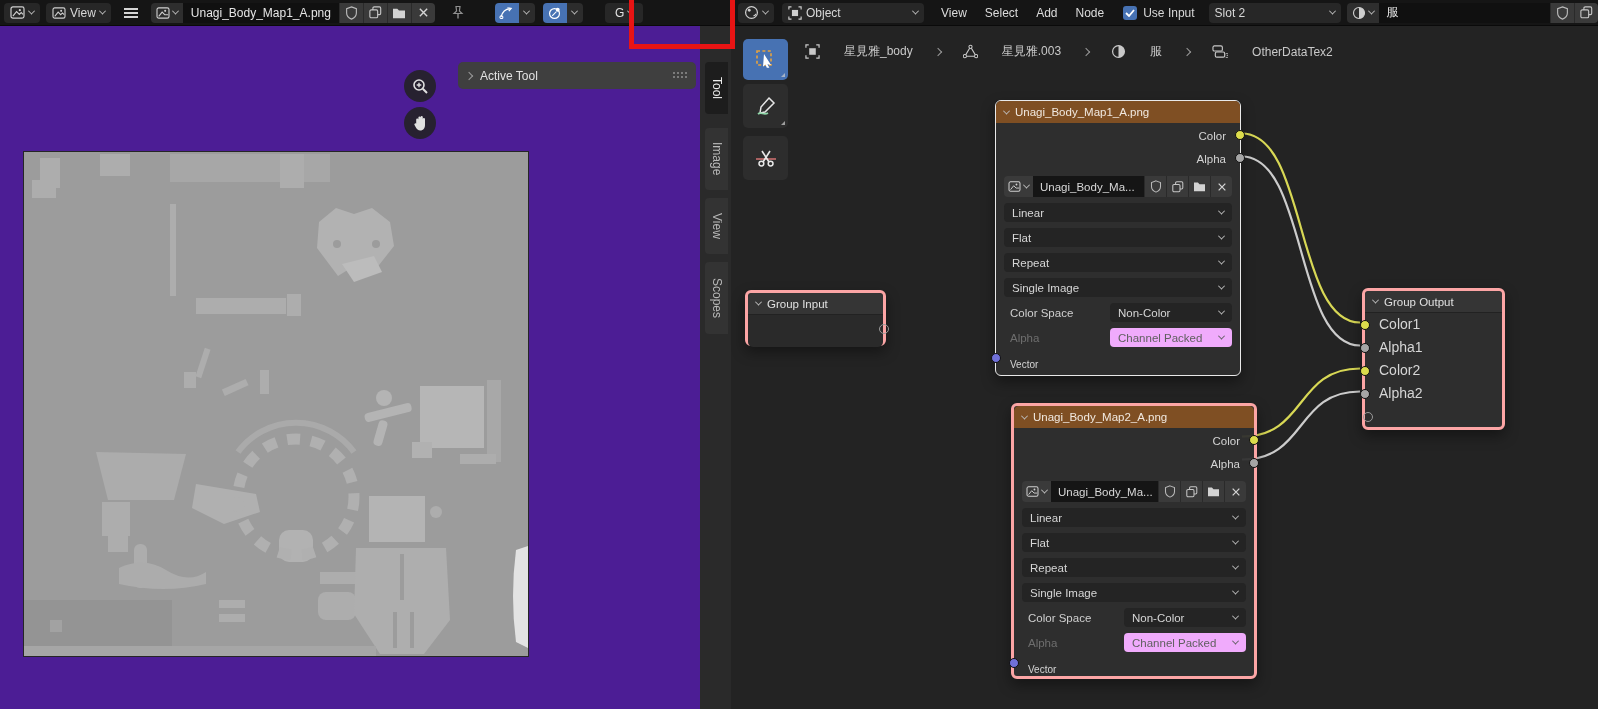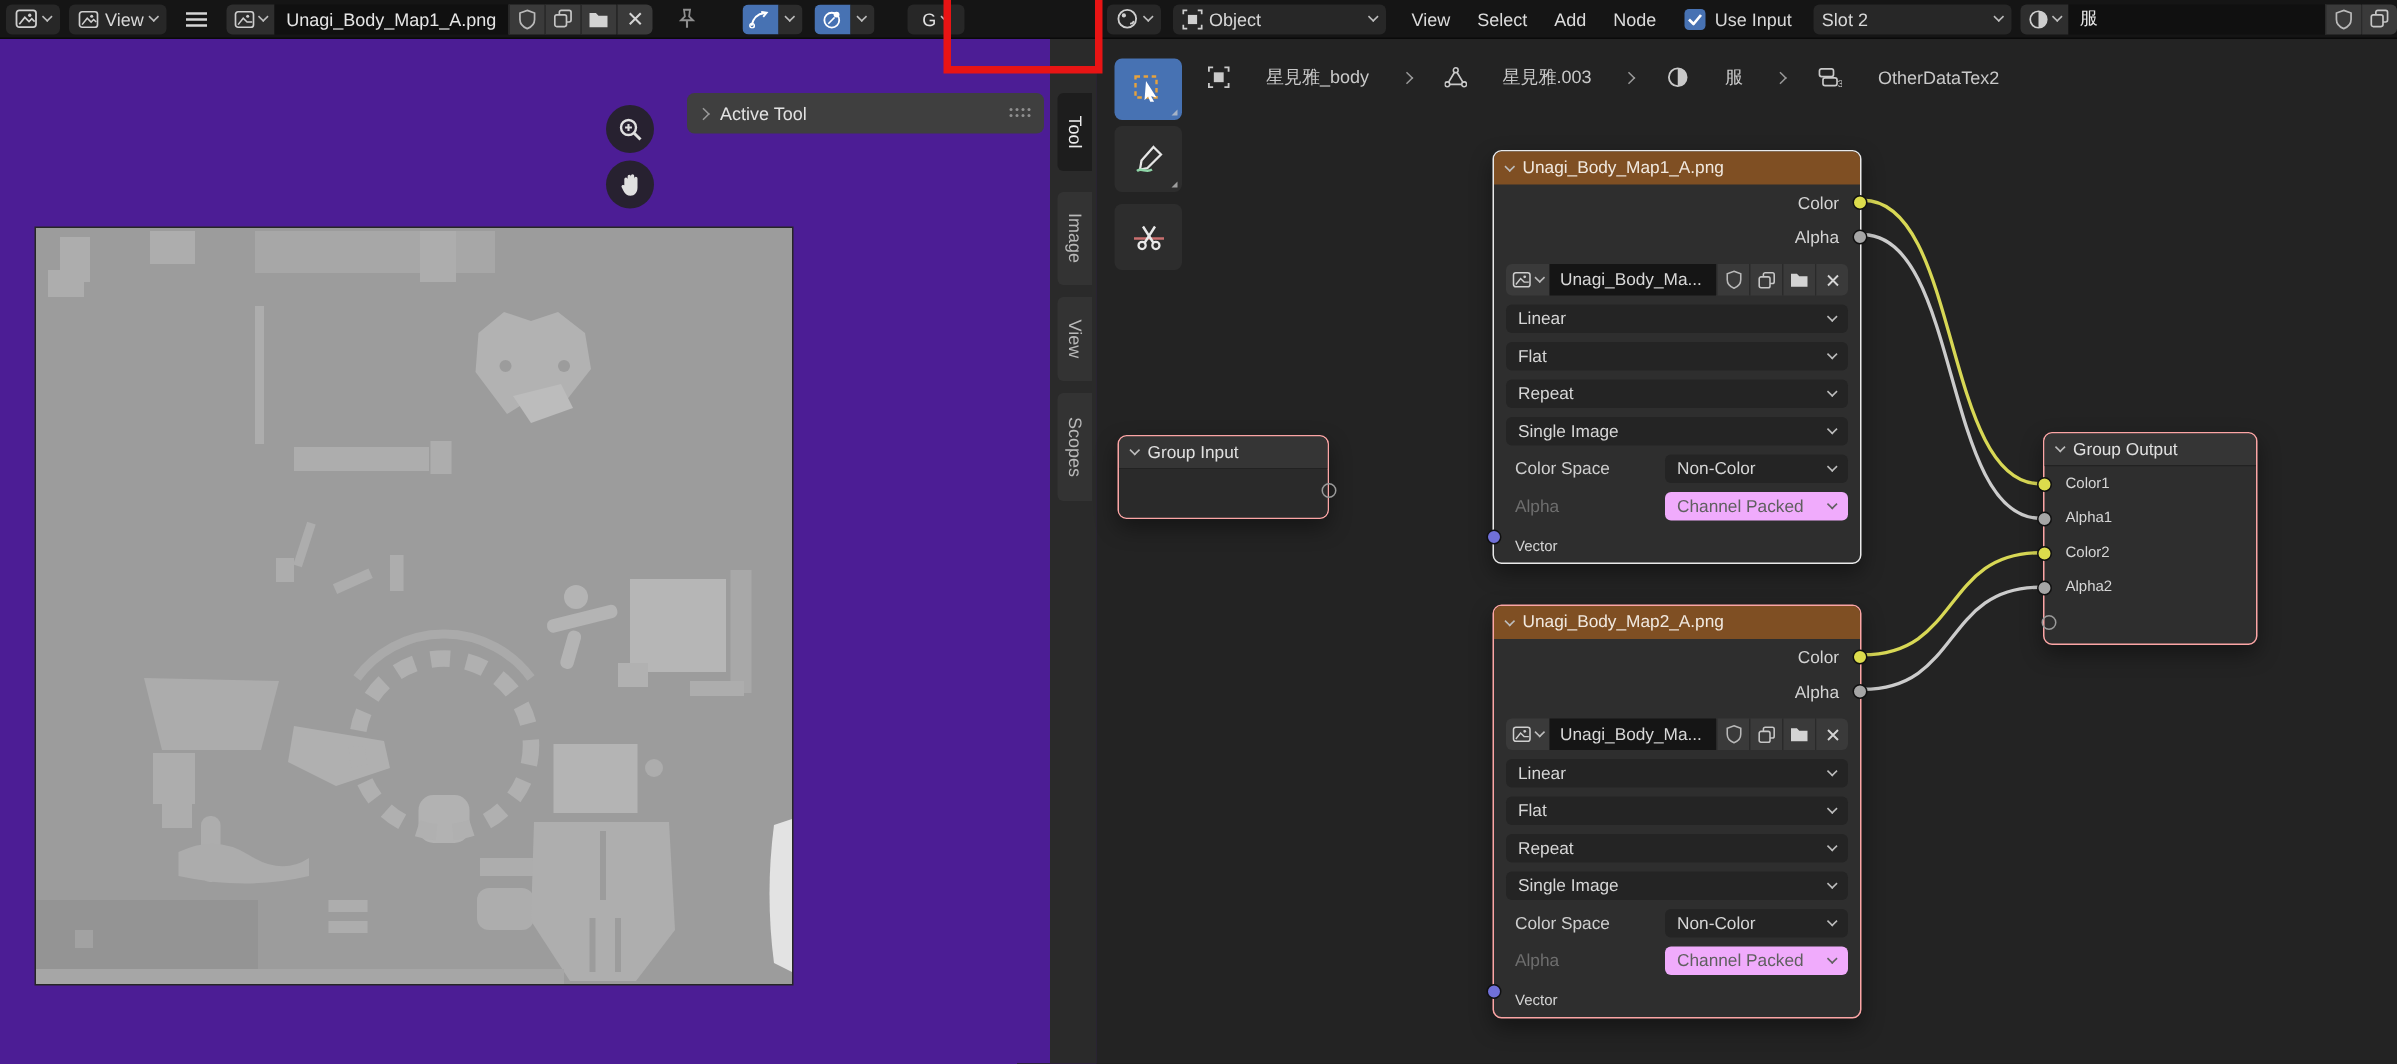--- a/index.html
+++ b/index.html
@@ -62,21 +62,21 @@
   #breadcrumb { position:absolute; left:74px; top:17px; display:flex; align-items:center; gap:22px; color:#c9c9c9; }
   #breadcrumb .bc-label { margin-left:2px; }
   .toolbtn { position:absolute; left:12px; width:45px; height:42px; background:#2d2d2d; border-radius:5px;
              display:flex; align-items:center; justify-content:center; }
   .toolbtn.active { background:#4772b3; }
   .toolbtn .corner { position:absolute; right:3px; bottom:3px; width:0; height:0;
              border-left:4px solid transparent; border-bottom:4px solid #cfcfcf; opacity:.7; }
   #wires { position:absolute; left:0; top:0; width:867px; height:683px; pointer-events:none; }
 
   .bnode { position:absolute; background:#2f2f2fF2; border-radius:6px; box-shadow:0 6px 14px #00000066;
-           border:1px solid #fca5a5; }
+           border:3px solid #fca5a5; }
   .bnode.selected { border:1.5px solid #e9e9e9; }
   .bnode .nhead { height:22px; border-radius:5px 5px 0 0; display:flex; align-items:center; gap:6px;
            padding:0 8px; font-size:11.5px; color:#f1e9e0; }
   .nhead.tex { background:#7f4f23; }
   .nhead.grp { background:#353535; color:#e0e0e0; border-bottom:1px solid #222; }
   .nbody { padding:2px 8px 4px 8px; }
   .out-row { height:23px; line-height:23px; text-align:right; padding-right:6px; color:#d4d4d4; font-size:11.5px; }
   .in-row  { height:23px; line-height:23px; text-align:left; padding-left:6px; color:#d4d4d4; font-size:10px; }
   .socket { position:absolute; width:10px; height:10px; border-radius:50%; border:1px solid #101010; z-index:5; }
   .socket.yellow { background:#dcdc4c; }
@@ -92,21 +92,21 @@
   .img-row .ibtn:last-child { border-radius:0 4px 4px 0; }
   .nselect { height:19px; background:#242424; border-radius:4px; display:flex; align-items:center;
              padding:0 8px; margin-bottom:6px; color:#d6d6d6; font-size:11.5px; }
   .nselect .chev { margin-left:auto; }
   .split-row { display:flex; align-items:center; margin-bottom:6px; }
   .split-row .lbl { flex:1; font-size:11.5px; color:#cfcfcf; padding-left:6px; }
   .split-row .nselect { flex:0 0 122px; margin-bottom:0; }
   .split-row.disabled .lbl { color:#6e6e6e; }
   .split-row.disabled .nselect { color:#5f5f5f; background:#f0abfc; }
   .split-row.disabled .chev { border-color:#5f5f5f; }
-  .gout-row { height:23px; line-height:23px; padding-left:14px; color:#d6d6d6; font-size:10px; }
+  .gout-row { height:23px; line-height:23px; padding-left:14px; color:#d6d6d6; font-size:14px; }
 </style>
 </head>
 <body>
 
 <div class="hdr" id="hdr-img">
   <div class="hbtn">
     <svg width="15" height="13" viewBox="0 0 16 14">
       <rect x="1" y="1" width="14" height="12" rx="2" fill="none" stroke="#cfcfcf" stroke-width="1.3"></rect>
       <path d="M3 11 L7 6 L10 9 L12 7 L14 9" fill="none" stroke="#cfcfcf" stroke-width="1.2"></path>
       <circle cx="10.5" cy="4.5" r="1.2" fill="#cfcfcf"></circle>
@@ -477,21 +477,21 @@
             <span class="chev sm"></span>
         </div>
       </div>
       <div class="in-row">Vector</div>
     </div>
     <span class="socket yellow" style="right:-5px; top:29px;"></span>
     <span class="socket gray" style="right:-5px; top:52px;"></span>
     <span class="socket vector" style="left:-5px;  top:252px;"></span>
   </div>
 
-  <div class="bnode" style="left:264px; top:377px; width:246px; height:276px;">
+  <div class="bnode" style="left:280px; top:377px; width:246px; height:276px;">
     <div class="nhead tex">
       <span class="chev sm"></span>
       <span>Unagi_Body_Map2_A.png</span>
     </div>
     <div class="nbody">
       <div class="out-row">Color</div>
       <div class="out-row">Alpha</div>
       <div class="img-row">
         <div class="browse">
           <svg width="13" height="11" viewBox="0 0 16 14">

